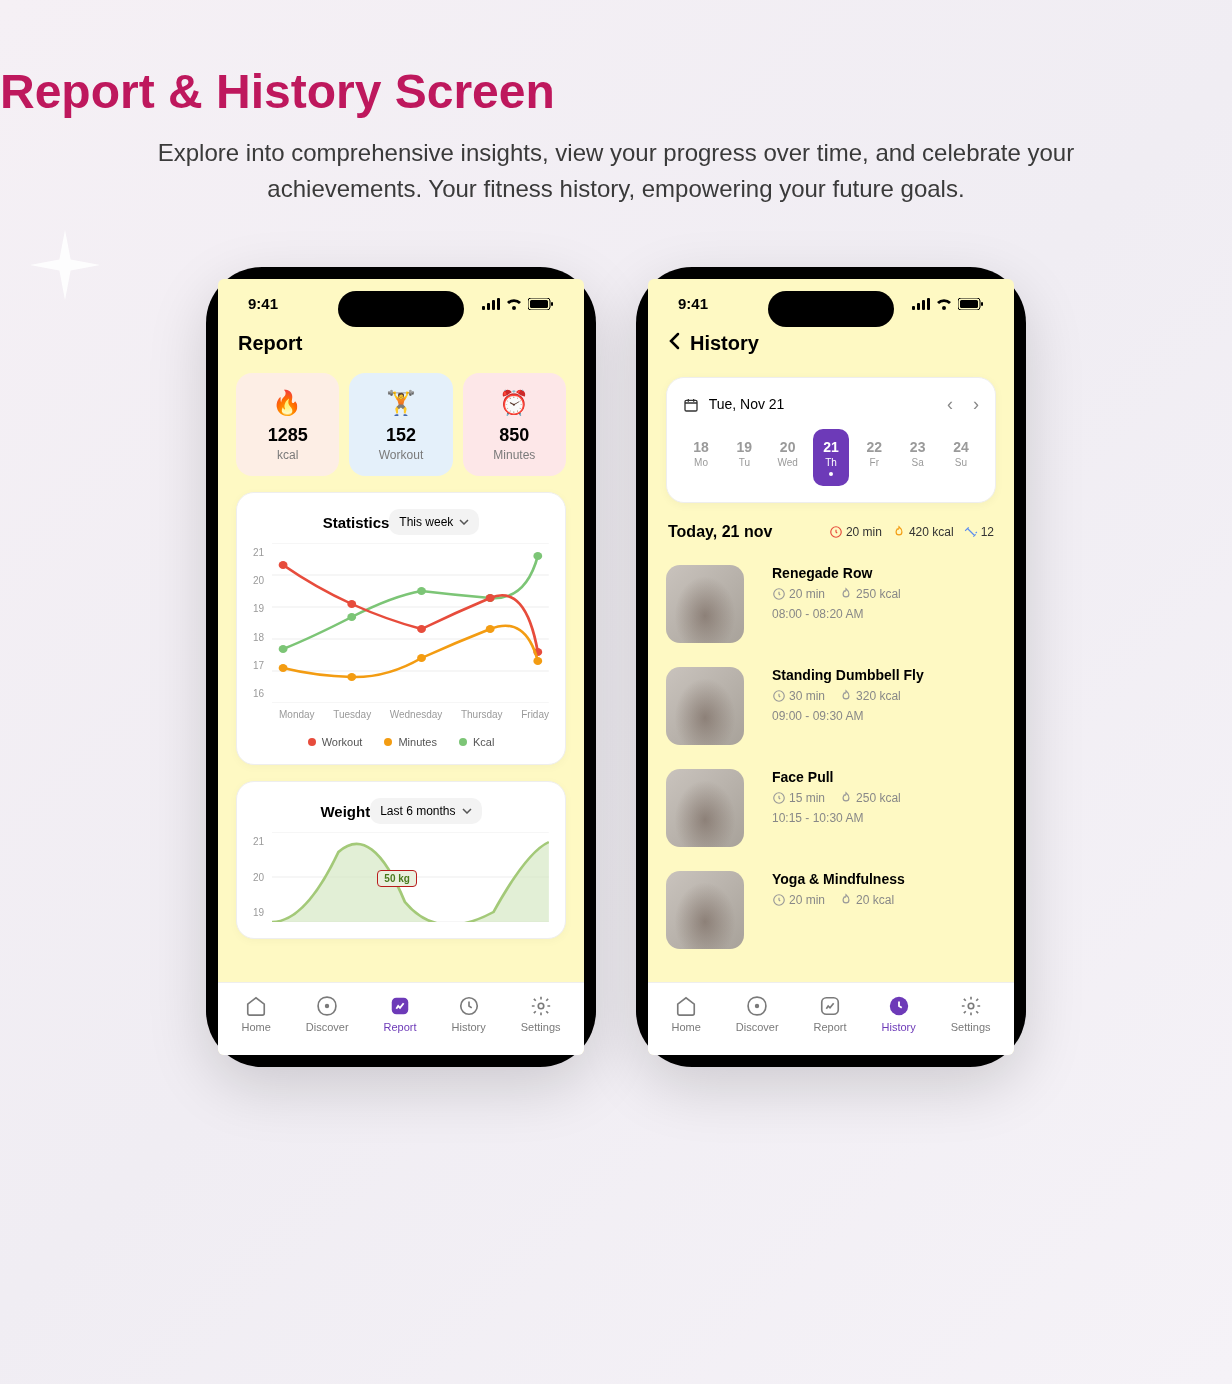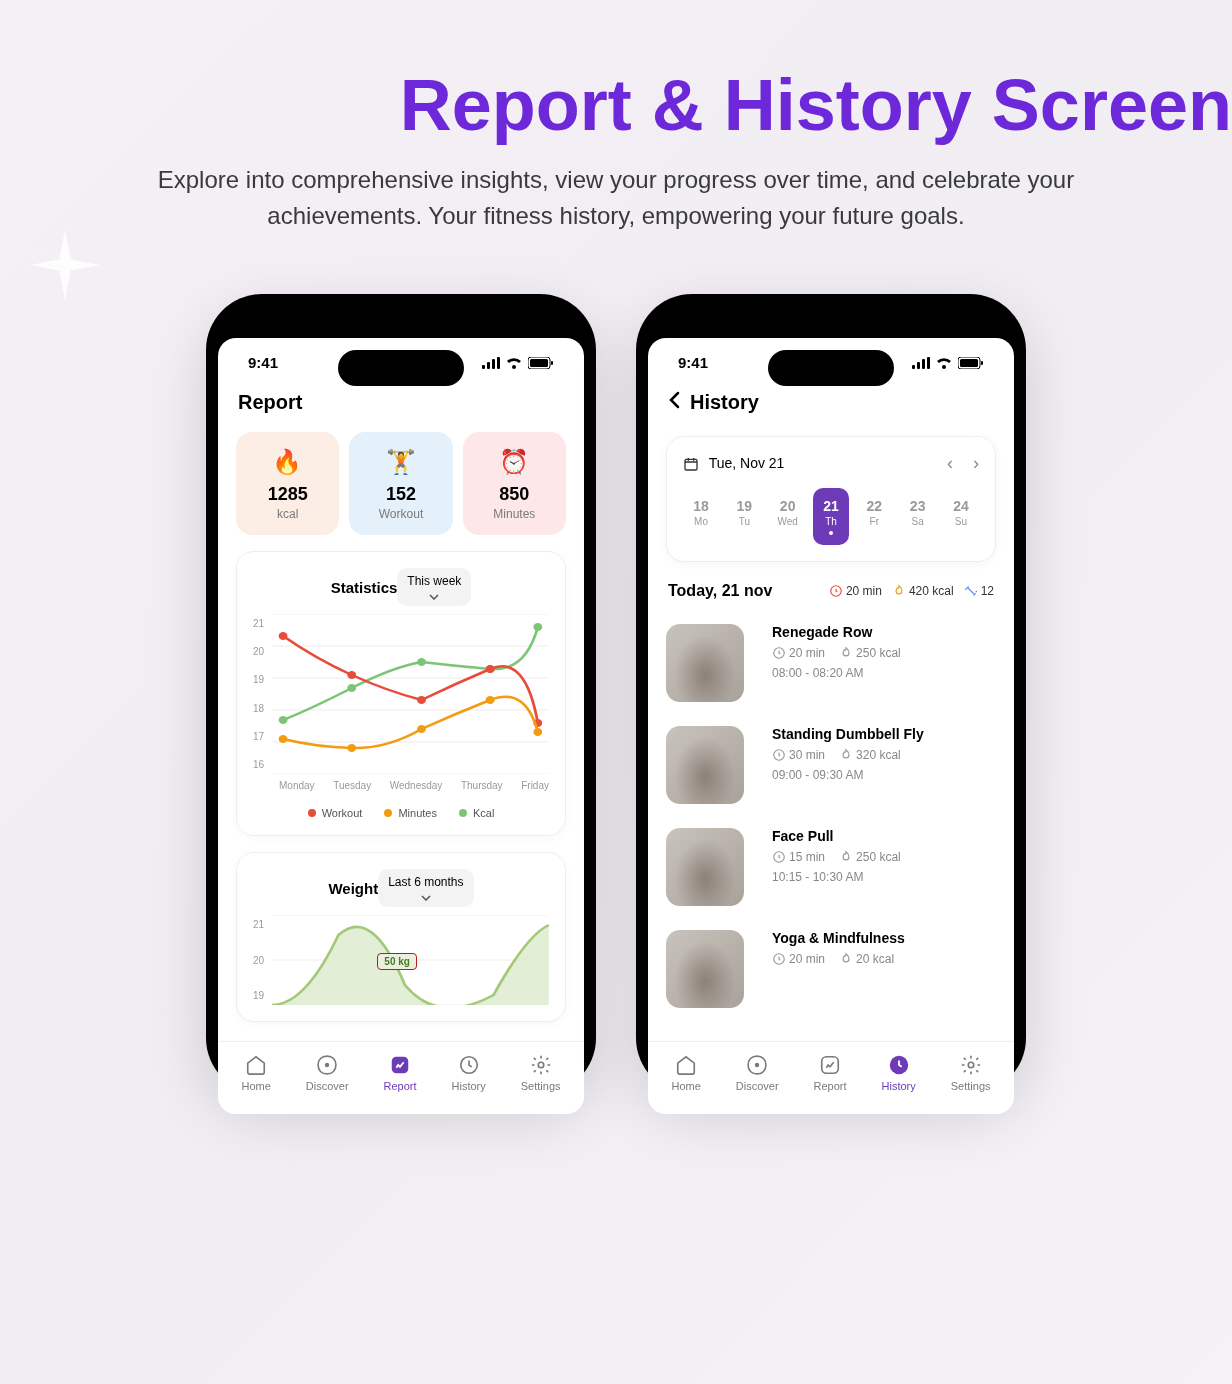--- a/index.html
+++ b/index.html
@@ -5,24 +5,24 @@
     * { margin: 0; padding: 0; box-sizing: border-box; }
     body {
       font-family: -apple-system, BlinkMacSystemFont, 'Segoe UI', sans-serif;
       background: linear-gradient(135deg, #f5f0f5 0%, #f0edf3 50%, #f5f2f7 100%);
       width: 1232px;
       height: 1384px;
       position: relative;
       overflow: hidden;
     }
     .page-title {
-      font-size: 72px;
+      font-size: 48px;
       font-weight: 800;
-      color: #6d28d9;
-      text-align: right;
+      color: #be185d;
+      text-align: left;
       padding-top: 64px;
     }
     .page-subtitle {
       font-size: 24px;
       color: #3a3a3a;
       text-align: center;
       max-width: 920px;
       margin: 16px auto 0;
       line-height: 1.5;
     }
@@ -46,27 +46,26 @@
       height: 800px;
       background: #000;
       border-radius: 56px;
       padding: 12px;
       position: relative;
       box-shadow: 0 20px 60px rgba(0,0,0,0.15);
     }
     .phone-screen {
       width: 100%;
       height: 100%;
-      background: #ffffff;
-      border-radius: 18px;
+      background: #fef9c3;
+      border-radius: 6px;
       overflow: hidden;
       position: relative;
       display: flex;
       flex-direction: column;
-      margin-top: 32px;
     }
     .notch {
       position: absolute;
       top: 12px;
       left: 50%;
       transform: translateX(-50%);
       width: 126px;
       height: 36px;
       background: #000;
       border-radius: 20px;
@@ -131,21 +130,20 @@
     .card-title { font-size: 15px; font-weight: 700; }
     .range-pill {
       background: #f3f3f3;
       border-radius: 10px;
       padding: 6px 10px;
       font-size: 12px;
       display: flex;
       align-items: center;
       gap: 6px;
       cursor: pointer;
-      flex-direction: column;
     }
 
     
     .chart-wrap {
       display: flex;
       gap: 8px;
       margin-top: 6px;
     }
     .y-ticks {
       display: flex;

